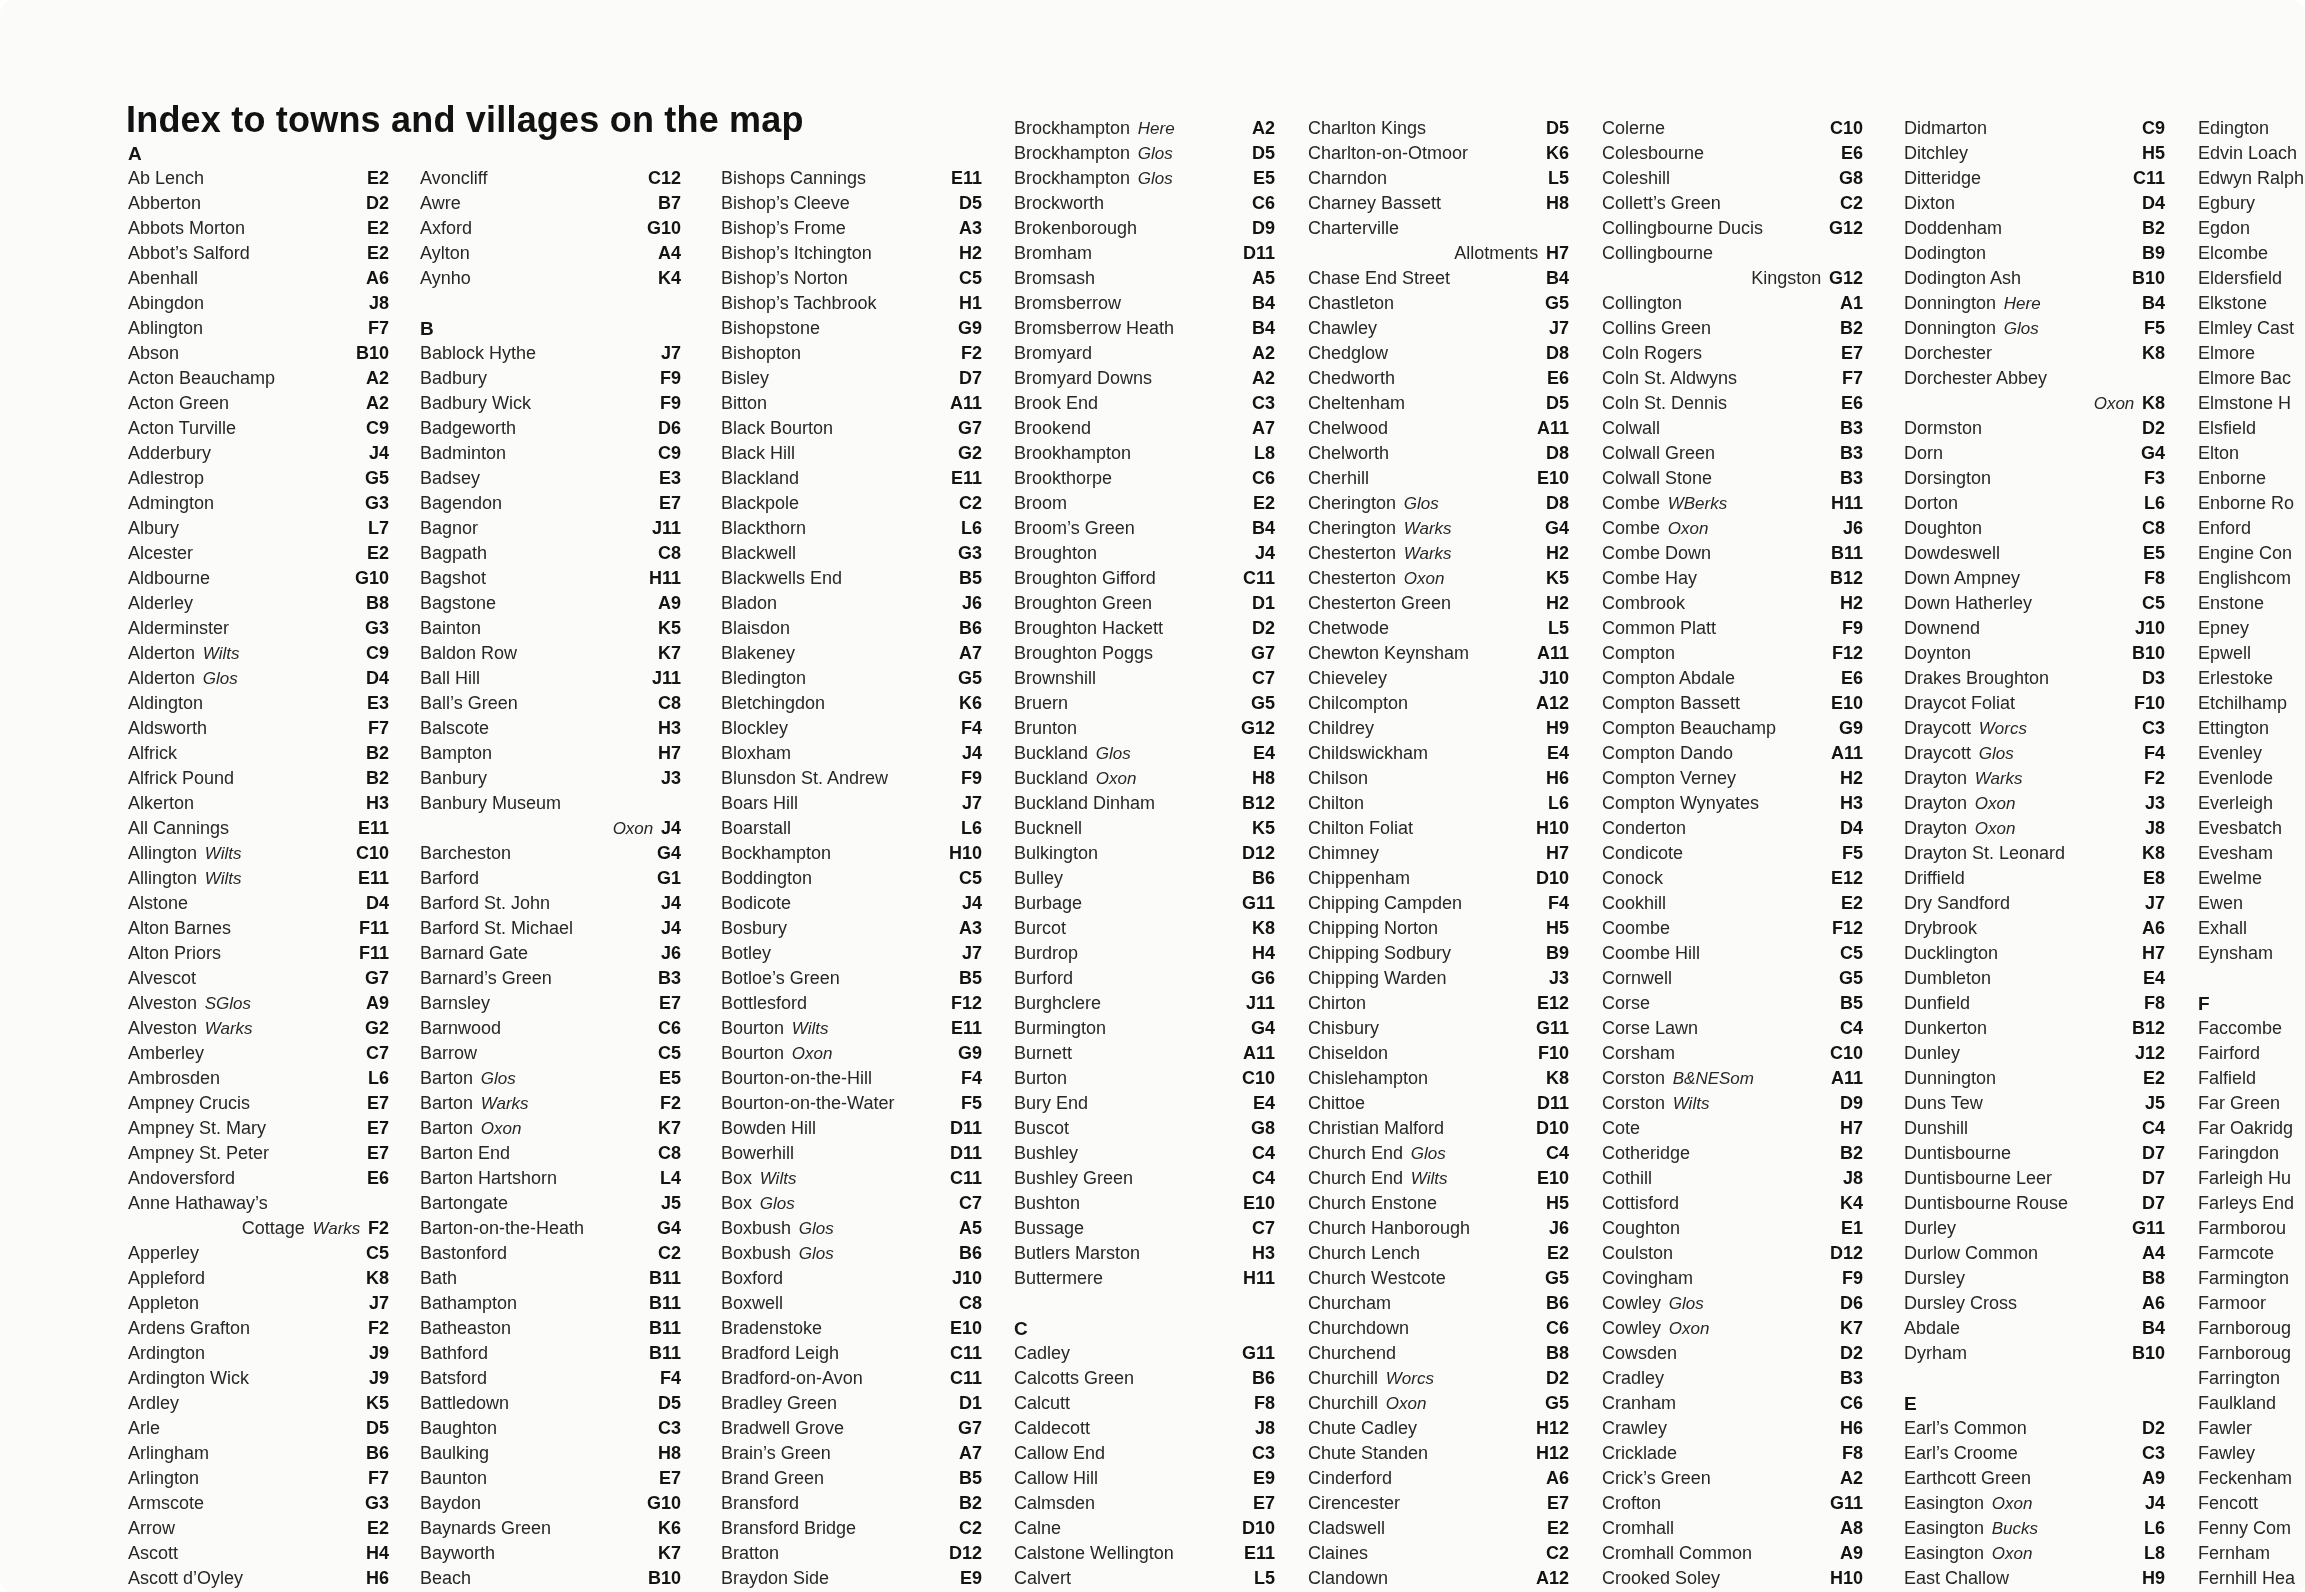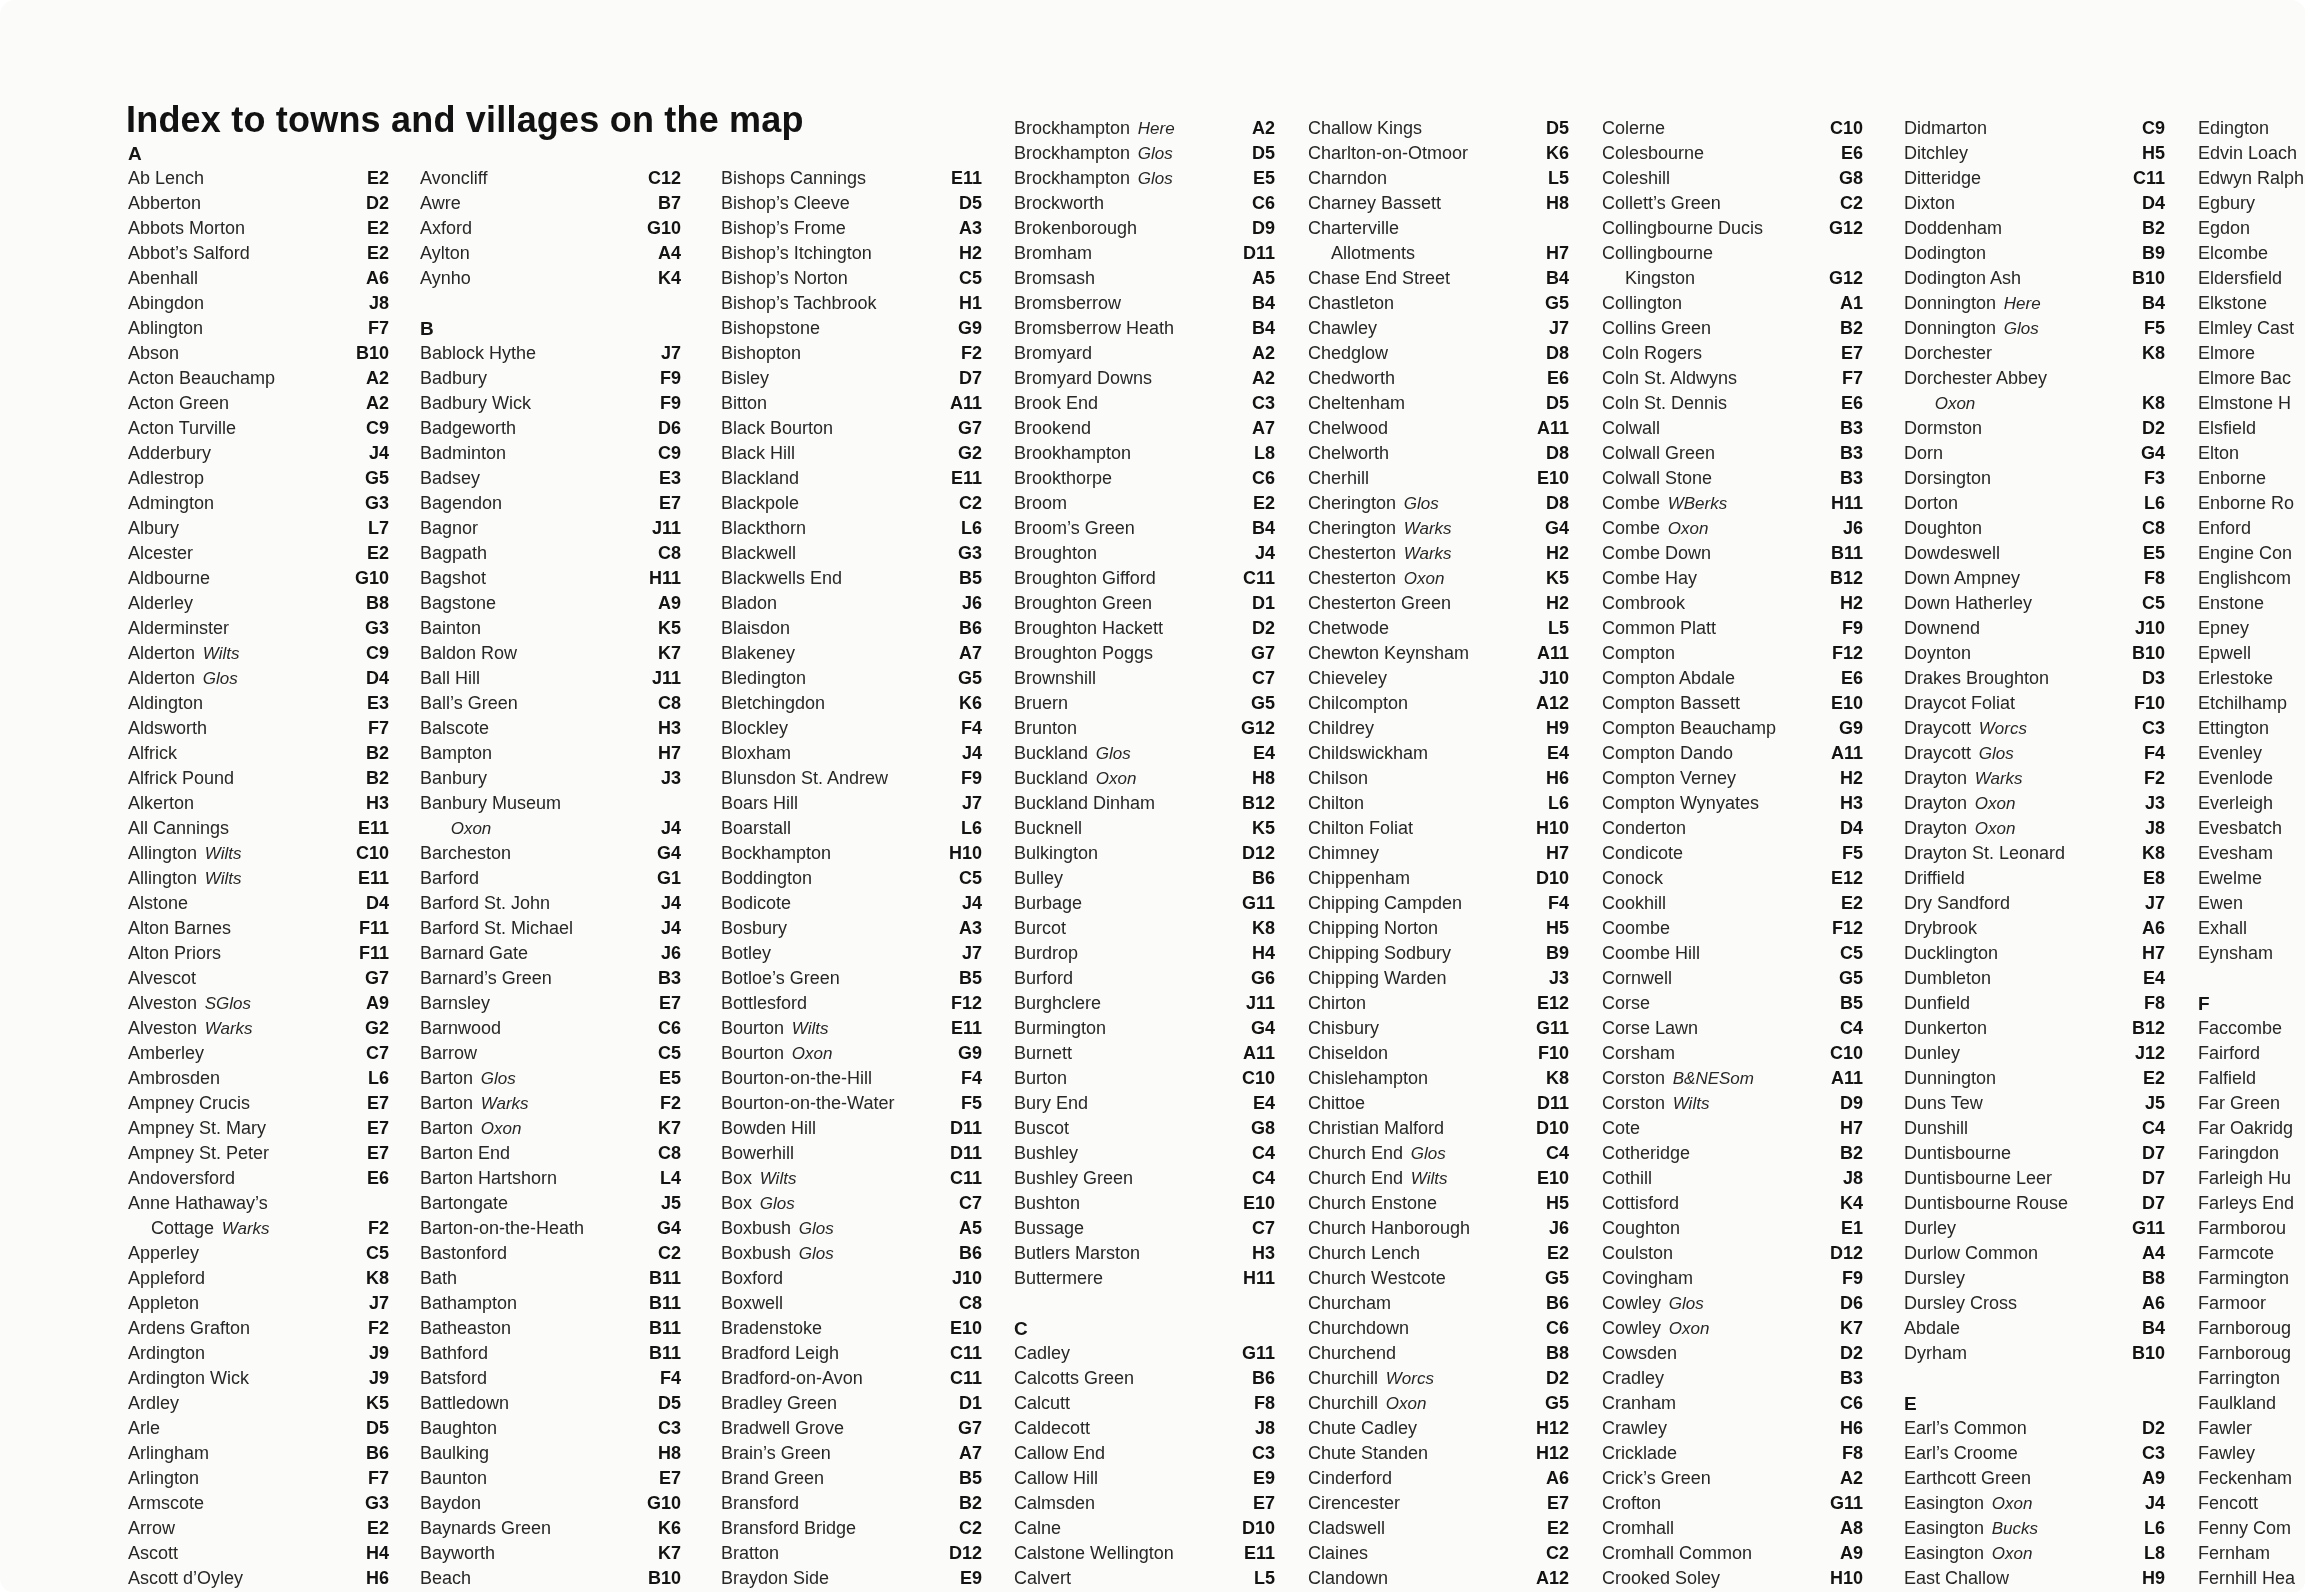--- a/index.html
+++ b/index.html
@@ -26,21 +26,21 @@
   .col-6{left:1602px;top:116px;}
   .col-7{left:1904px;top:116px;}
   .col-8{left:2198px;top:116px;}
   .row{
     height:25px;line-height:25px;
     display:flex;justify-content:space-between;align-items:baseline;
     white-space:nowrap;font-size:18px;
   }
   .row.header{font-weight:700;font-size:19px;color:#161616;}
   .row .left{flex:1 1 auto;overflow:visible;}
-  .row.cont .left{padding-left:23px;}
+  .row.cont .left{padding-left:23px;text-align:right;}
   .row .qual{font-size:17px;margin-left:7.7px;}
   .row .ref{font-weight:700;color:#131313;margin-left:7.7px;text-align:right;}
 </style>
 </head>
 <body>
 
 <div class="page">
   <div class="title">Index to towns and villages on the map</div>
   <div class="col col-1">
       <div class="row header">A</div>
@@ -964,21 +964,21 @@
         <span class="left">Calvert</span>
         <span class="ref">L5</span>
       </div>
       <div class="row">
         <span class="left">Cam</span>
         <span class="ref">B8</span>
       </div>
     </div>
   <div class="col col-5">
       <div class="row">
-        <span class="left">Challow Kings</span>
+        <span class="left">Charlton Kings</span>
         <span class="ref">D5</span>
       </div>
       <div class="row">
         <span class="left">Charlton-on-Otmoor</span>
         <span class="ref">K6</span>
       </div>
       <div class="row">
         <span class="left">Charndon</span>
         <span class="ref">L5</span>
       </div>

